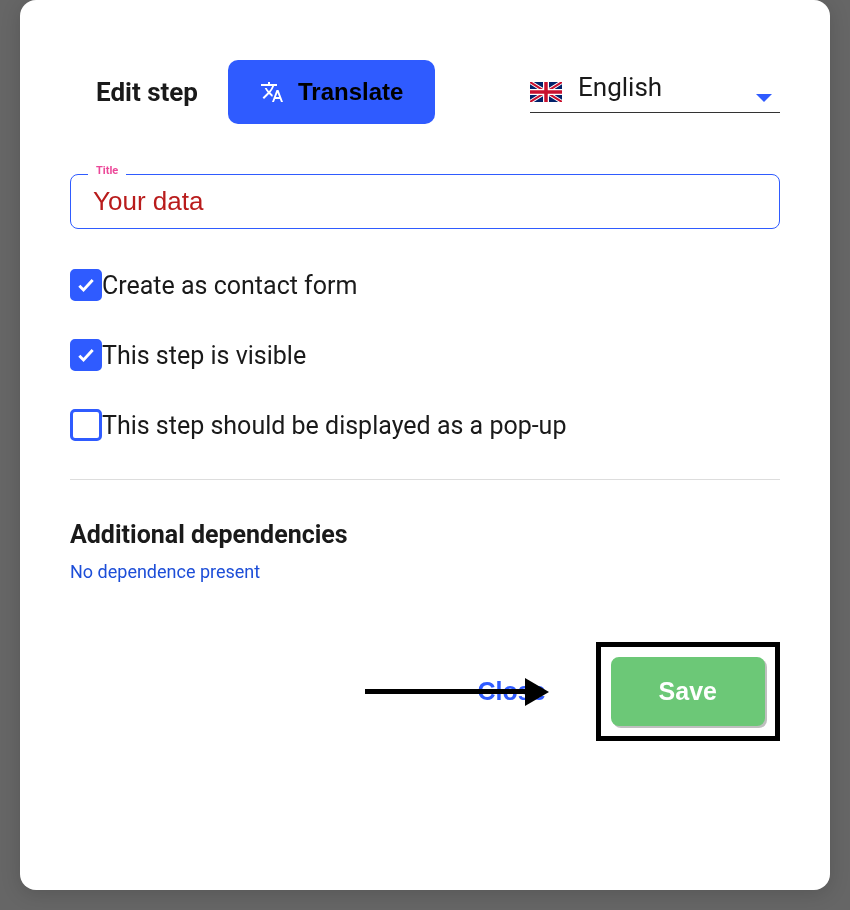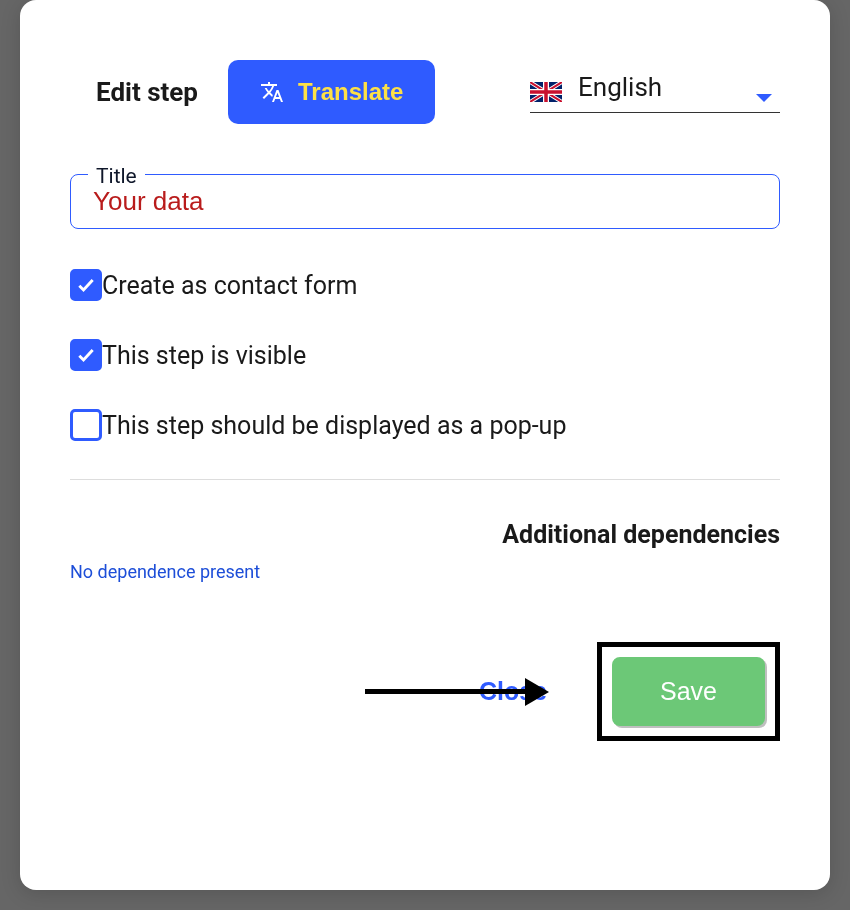--- a/index.html
+++ b/index.html
@@ -33,21 +33,21 @@
       margin-bottom: 50px;
     }
     .modal-title {
       font-size: 26px;
       font-weight: 700;
       color: #1a1a1a;
       margin-left: 26px;
     }
     .translate-btn {
       background: #2F5BFF;
-      color: #fde047;
+      color: #000000;
       border: none;
       border-radius: 10px;
       padding: 18px 32px;
       font-size: 24px;
       font-weight: 700;
       display: flex;
       align-items: center;
       gap: 14px;
       cursor: pointer;
     }
@@ -81,23 +81,23 @@
     .field-wrapper {
       position: relative;
       margin-bottom: 40px;
     }
     .field-label {
       position: absolute;
       top: -10px;
       left: 18px;
       background: #fff;
       padding: 0 8px;
-      font-size: 21px;
-      font-weight: 400;
-      color: #0f172a;
+      font-size: 11px;
+      font-weight: 700;
+      color: #ec4899;
     }
     .title-input {
       width: 100%;
       border: 1.5px solid #2F5BFF;
       border-radius: 8px;
       padding: 11px 22px;
       font-size: 26px;
       color: #b91c1c;
       outline: none;
     }
@@ -130,21 +130,21 @@
       color: #1a1a1a;
     }
     .divider {
       height: 1px;
       background: #ddd;
       margin: 20px 0 40px 0;
     }
     .deps-row {
       display: flex;
       align-items: flex-start;
-      justify-content: flex-end;
+      justify-content: flex-start;
       margin-bottom: 12px;
     }
     .deps-title {
       font-size: 25px;
       font-weight: 700;
       color: #1a1a1a;
     }
     .add-dep-btn {
       border: 1.5px solid #2F5BFF;
       color: #2F5BFF;
@@ -179,21 +179,21 @@
       border: 5px solid #000;
       padding: 10px;
     }
     .save-btn {
       background: #6CC877;
       color: #fff;
       border: none;
       border-radius: 8px;
       padding: 20px 48px;
       font-size: 25px;
-      font-weight: 400;
+      font-weight: 700;
       cursor: pointer;
       box-shadow: 2px 2px 0px rgba(0,0,0,0.25);
     }
     .arrow-annotation {
       position: absolute;
       left: 295px;
       top: 50%;
       transform: translateY(-50%);
       display: flex;
       align-items: center;

